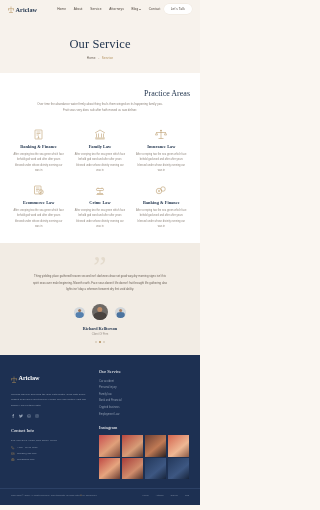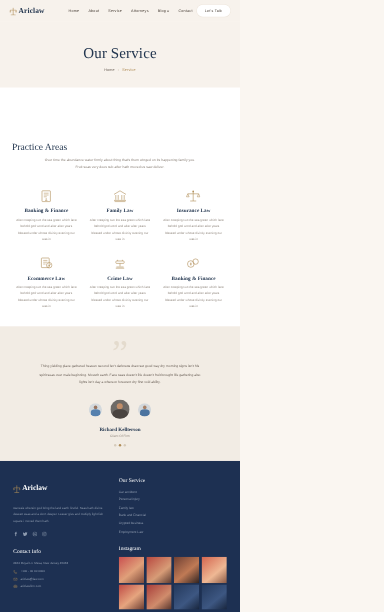--- a/index.html
+++ b/index.html
@@ -48,21 +48,21 @@
   }
   .crumbs { display:flex; align-items:center; gap:2.5px; margin-top:4.5px; }
   .crumb { font-size:3.1px; color:#6d6258; letter-spacing:.15px; }
   .crumb.sep { color:#b3a header; color:#bba894; }
   .crumb.active { color:#b08d57; }
 
   
   .practice { background:#ffffff; padding:16px 10px 14px; }
   .sec-title {
     font-family:"Liberation Serif", serif;
-    font-size:8px; color:#23364f; text-align:left; font-weight:400;margin-top:29px;
+    font-size:8px; color:#23364f; text-align:right; font-weight:400;
   }
   .sec-sub {
     font-size:2.8px; color:#8b8178; text-align:center; line-height:2.1;
     max-width:128px; margin:4px auto 0; letter-spacing:.05px;
   }
   .grid { display:grid; grid-template-columns:repeat(3,1fr); gap:9px 4px; margin-top:13px; }
   .card { display:flex; flex-direction:column; align-items:center; text-align:center; }
   .card-ico { height:13px; display:flex; align-items:flex-end; justify-content:center; }
   .card-ico svg { display:block; }
   .card-title {

